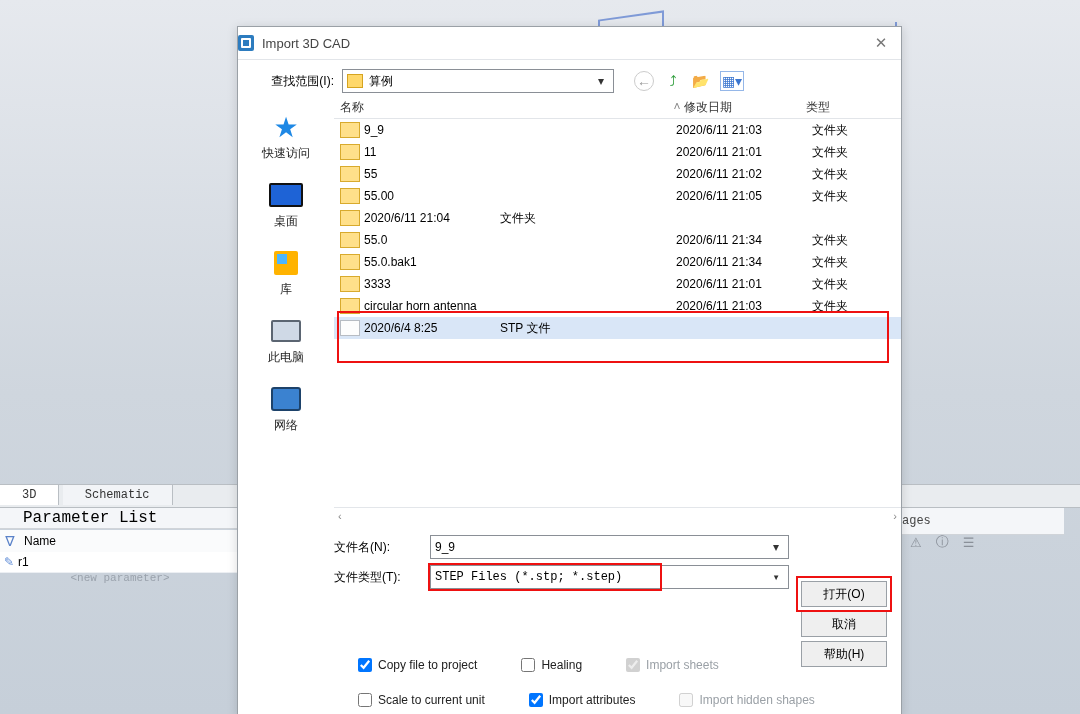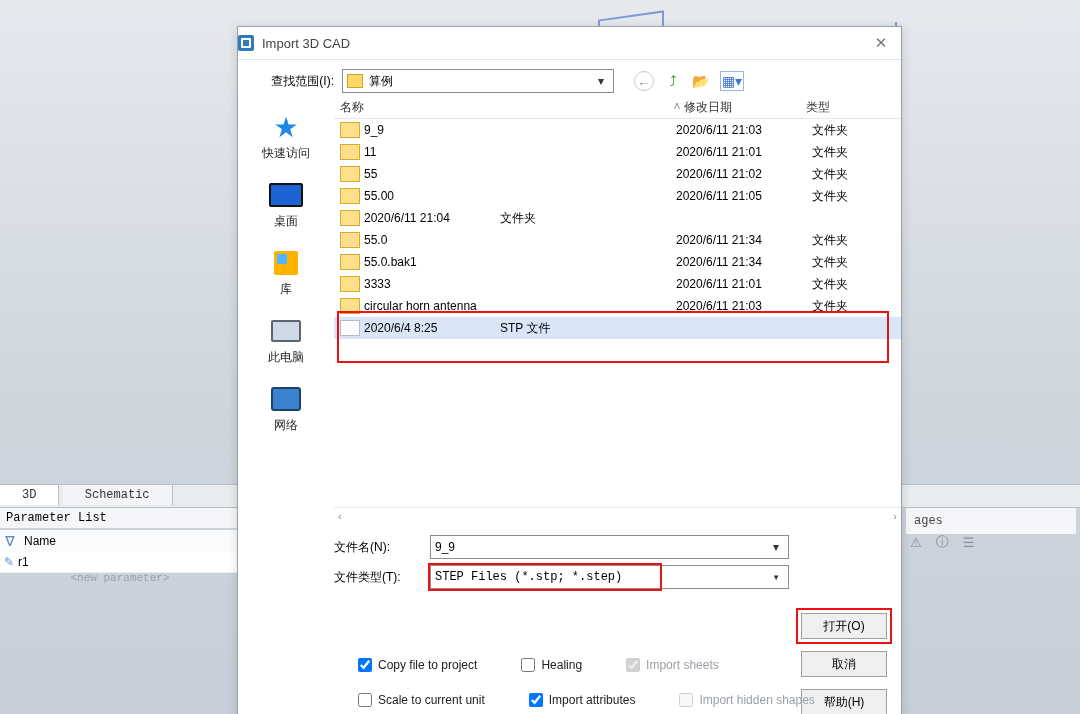--- a/index.html
+++ b/index.html
@@ -4,28 +4,28 @@
 <style>
   html,body{margin:0;padding:0;width:1080px;height:714px;font-family:"Microsoft YaHei","Segoe UI",Arial,sans-serif;font-size:12px;background:linear-gradient(to bottom,#e8eaed 0%,#d8dde3 100%);color:#000;overflow:hidden}
   .backdrop{position:absolute;inset:0;background:linear-gradient(to bottom,#e6e9ee 0%,#cfd6de 55%,#c6cfd9 100%)}
   
   .bg-cube{position:absolute;left:598px;top:15px;width:62px;height:50px;border:2px solid #3a66c8;transform:skewY(-8deg);opacity:.6}
   .bg-line{position:absolute;left:895px;top:22px;width:0;height:300px;border-left:2px solid #3a66c8;opacity:.6}
   
   .tabstrip{position:absolute;left:0;top:484px;right:0;height:22px;background:#e9ecef;border-top:1px solid #b9bec3;border-bottom:1px solid #b9bec3}
   .tabstrip .tab{display:inline-block;height:20px;line-height:20px;padding:0 22px;border-right:1px solid #b9bec3;font-family:"Courier New",monospace;font-size:12px;background:#f2f4f7;color:#333}
   .tabstrip .tab.active{background:#fff}
-  .panel-title{position:absolute;left:0;top:508px;height:20px;line-height:20px;padding-left:6px;font-family:"Courier New",monospace;font-size:12px;background:#f4f6f9;border-bottom:1px solid #d0d4d9;width:240px}
+  .panel-title{position:absolute;left:0;top:508px;height:20px;line-height:20px;padding-left:23px;font-family:"Courier New",monospace;font-size:16px;background:#f4f6f9;border-bottom:1px solid #d0d4d9;width:240px}
   .param-header{position:absolute;left:0;top:530px;height:22px;width:240px;background:#fafbfc;border-bottom:1px solid #d0d4d9;display:flex;align-items:center}
   .param-header .filter{width:20px;text-align:center;color:#5a82c9;font-size:14px}
   .param-header .h{padding-left:4px}
   .param-row{position:absolute;left:0;top:552px;height:20px;width:240px;background:#fff;border-bottom:1px solid #eceff3;display:flex;align-items:center}
   .param-row .edit{width:18px;text-align:center;color:#5c8ad6}
   .param-new{position:absolute;left:0;top:572px;width:240px;height:18px;text-align:center;color:#9aa2ac;font-family:"Courier New",monospace;font-size:11px}
-  .right-panel{position:absolute;right:4px;top:508px;width:170px;height:26px;background:#f4f6f9;border-bottom:1px solid #d0d4d9;display:flex;align-items:center;font-family:"Courier New",monospace}
+  .right-panel{position:absolute;right:16px;top:508px;width:170px;height:26px;background:#f4f6f9;border-bottom:1px solid #d0d4d9;display:flex;align-items:center;font-family:"Courier New",monospace}
   .right-panel .lbl{padding:0 8px;color:#444}
   .right-icons{position:absolute;right:0;top:530px;width:170px;height:24px;display:flex;align-items:center;gap:14px;padding-left:8px;color:#8a9099;font-family:"Segoe UI Symbol",sans-serif;font-size:13px}
   
   .dialog{position:absolute;left:237px;top:26px;width:663px;height:688px;background:#fff;border:1px solid #9aa0a6;box-shadow:0 2px 10px rgba(0,0,0,.15)}
   .titlebar{height:32px;display:flex;align-items:center;padding:0 0;color:#444;border-bottom:1px solid #e2e5e9}
   .titlebar .logo{width:16px;height:16px;background:#2d7cbf;border-radius:2px;margin-right:8px;position:relative}
   .titlebar .logo::after{content:"";position:absolute;inset:3px;border:2px solid #fff;border-radius:1px}
   .titlebar .title{flex:1;font-size:13px}
   .titlebar .close{width:40px;text-align:center;color:#777;font-size:15px}
   .row-lookin{height:30px;display:flex;align-items:center;padding:6px 10px 0 10px;gap:8px}
@@ -69,21 +69,21 @@
   .frow .t{flex:1}
   .red-highlight{position:absolute;border:2px solid #e11;pointer-events:none}
   .scroll-h{height:16px;border-top:1px solid #e3e6ea;display:flex;align-items:center;justify-content:space-between;color:#888;padding:0 4px;font-size:11px}
   
   .frm{padding:8px 14px 0 96px}
   .frm-row{display:flex;align-items:center;height:30px;gap:10px}
   .frm-row .lbl{width:86px;font-size:12px}
   .frm-row .combo{flex:1}
   .btncol{width:88px}
   .winbtn{width:84px;height:24px;border:1px solid #9aa0a6;background:#efefef;font-size:12px;display:flex;align-items:center;justify-content:center}
-  .btn-stack{position:absolute;right:14px;top:586px;display:flex;flex-direction:column;gap:12px}
+  .btn-stack{position:absolute;right:14px;top:554px;display:flex;flex-direction:column;gap:4px}
   
   .checks{position:absolute;left:108px;bottom:8px;right:14px;display:flex;flex-wrap:wrap;gap:21px 44px;padding:6px 0 0 12px;font-size:12px;color:#222}
   .chk{display:flex;align-items:center;gap:6px}
   .chk input{width:14px;height:14px;margin:0}
   .chk.dis{color:#9aa0a6}
   .mono{font-family:"Courier New",monospace}
 </style>
 </head>
 <body>
 

